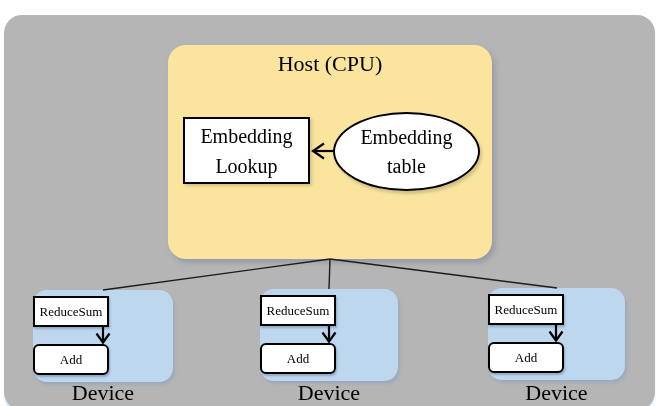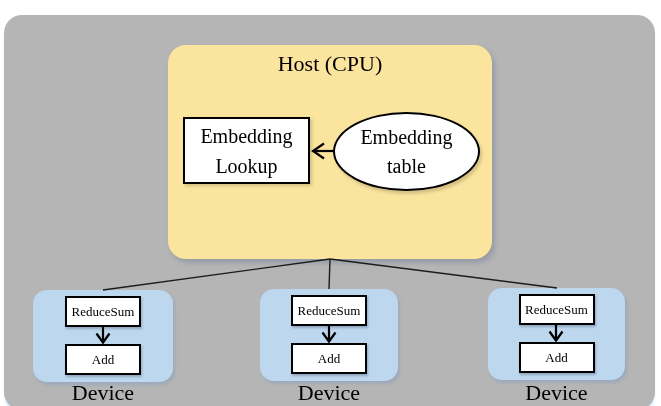--- a/index.html
+++ b/index.html
@@ -46,35 +46,35 @@
     display: flex; align-items: center; justify-content: center;
     text-align: center; font-size: 20px; line-height: 29px; white-space: pre-line;
     box-shadow: 2px 3px 3px rgba(120,110,70,0.30);
   }
 
   .device {
     position: absolute; box-sizing: border-box;
     height: 92px; border-radius: 14px;
     background: var(--device-blue, #bdd7ee);
     box-shadow: 2px 3px 3px rgba(140,160,190,0.55);
-    display: flex; flex-direction: column; align-items: center;
+    display: flex; flex-direction: column; 
     padding-top: 6px;
   }
   .device-1 { left: 33px;  top: 278px; width: 140px; }
   .device-2 { left: 260px; top: 277px; width: 138px; }
   .device-3 { left: 488px; top: 276px; width: 137px; }
 
   .op {
     box-sizing: border-box; width: 76px; height: 31px;
     background: #ffffff; border: 2px solid #000;
     display: flex; align-items: center; justify-content: center;
     font-size: 13px; line-height: 13px;
     box-shadow: 1px 2px 2px rgba(90,110,140,0.45);
   }
-  .op.add { margin-top: 17px; }
+  .op.add { margin-top: 17px; border-radius: 6px; }
 
   .device-label {
     position: absolute; text-align: center;
     font-size: 22px; line-height: 24px; top: 369px;
   }
   .device-label.l1 { left: 33px;  width: 140px; }
   .device-label.l2 { left: 260px; width: 138px; }
   .device-label.l3 { left: 488px; width: 137px; }
 
   svg.overlay {

